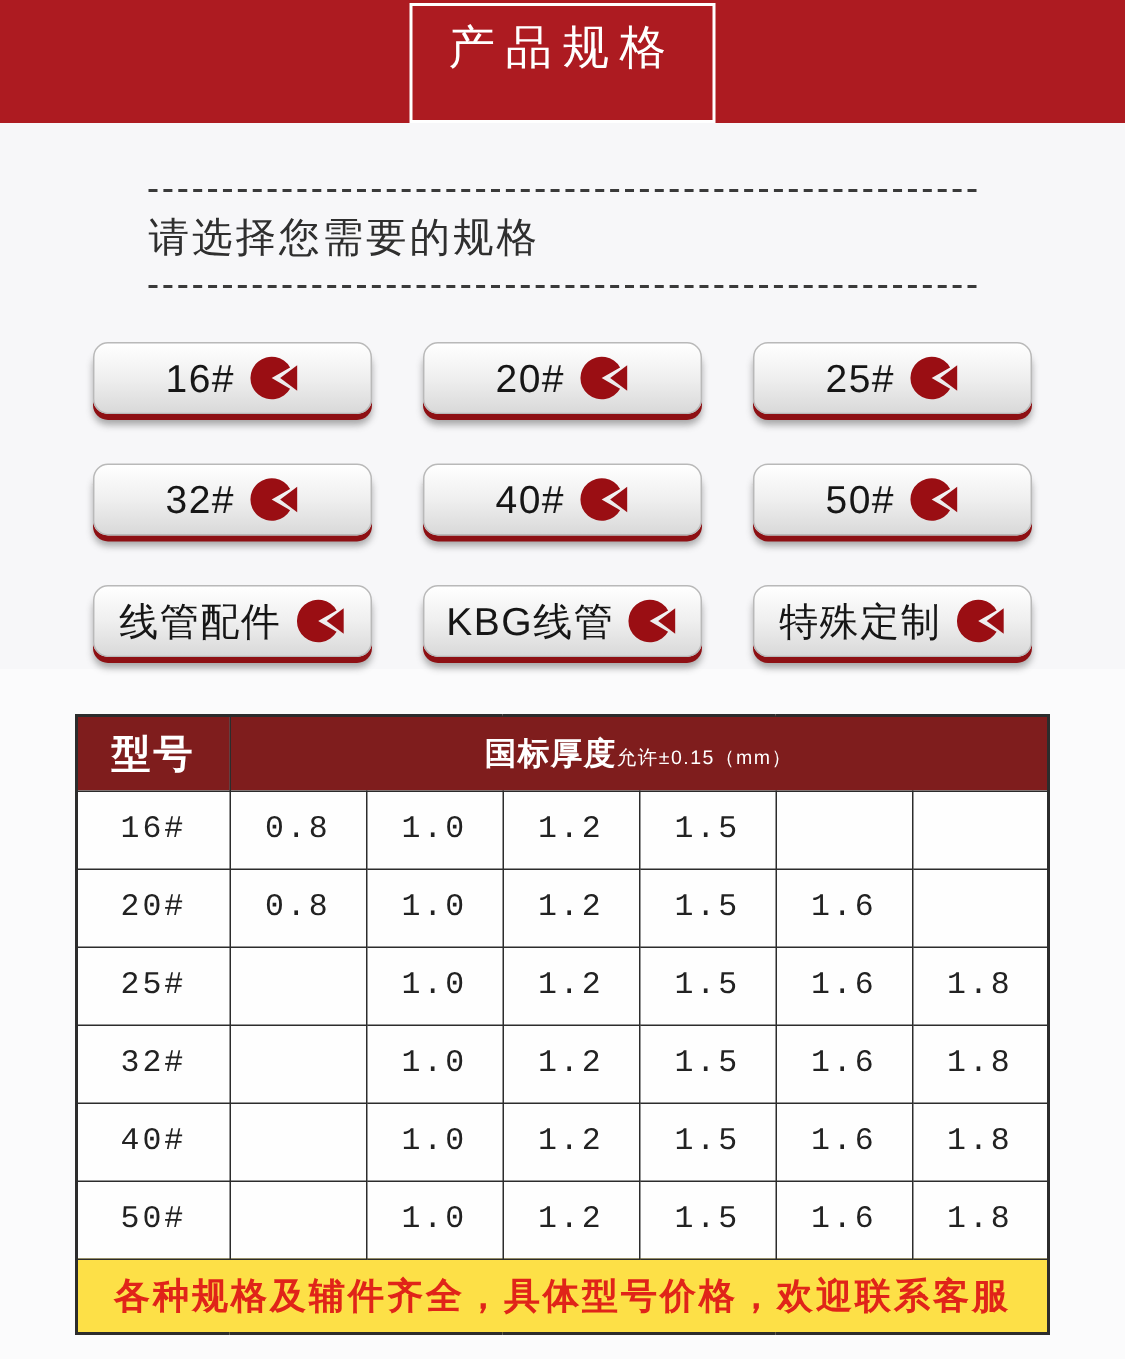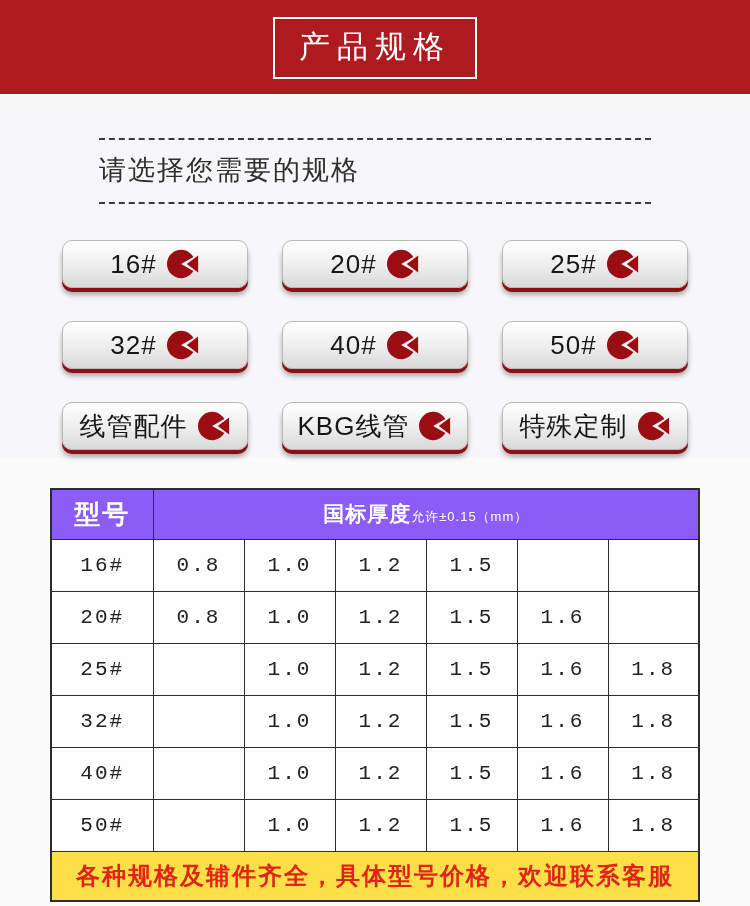--- a/index.html
+++ b/index.html
@@ -4,22 +4,22 @@
 <style>
   html,body{margin:0;padding:0;}
   body{
     width:750px;height:906px;
     background:#fbfbfc;
     font-family:"Liberation Sans", sans-serif;
     overflow:hidden;
   }
   
   .banner{
-    height:94px;background:#ad1b21;
-    display:flex;align-items:center;justify-content:center;
+    height:82px;background:#ad1b21;
+    display:flex;justify-content:center;
   }
   .banner-box{
     border:2px solid #ffffff;
     padding:7px 24px 9px;
     margin-top:2px;
   }
   .banner-title{
     color:#ffffff;font-size:31px;letter-spacing:7px;font-weight:400;
     white-space:nowrap;
   }
@@ -50,21 +50,21 @@
   .table-wrap{padding-top:30px;background:#fbfbfc;}
   table.spec{
     width:650px;margin:0 auto;border-collapse:collapse;
     border:2px solid #2c2c2c;table-layout:fixed;
   }
   table.spec col.model-col{width:102px;}
   table.spec th,table.spec td{
     border:1px solid #2c2c2c;text-align:center;vertical-align:middle;
     padding:0;
   }
-  tr.head-row{height:50px;background:#8b5cf6;color:#ffffff;}
+  tr.head-row{height:50px;background:#7f1d1d;color:#ffffff;}
   th.model-head{font-size:26px;font-weight:700;letter-spacing:2px;}
   th.thick-head{font-weight:700;}
   .thick-main{font-size:21px;letter-spacing:1px;}
   .thick-tol{font-size:13px;font-weight:400;letter-spacing:1px;}
   tr.data-row{height:52px;background:#fefefe;}
   tr.data-row td{
     font-family:"Liberation Mono", monospace;
     font-size:21px;color:#222222;letter-spacing:2px;
   }
   tr.note-row{height:50px;background:#fde047;}

